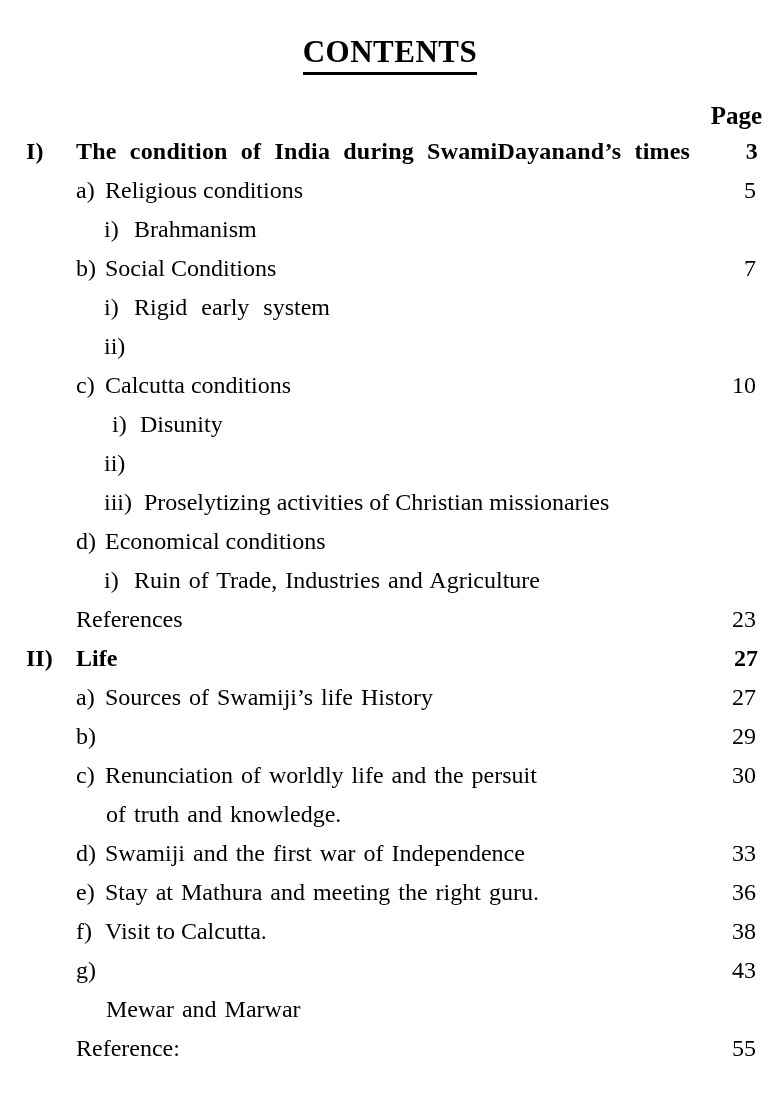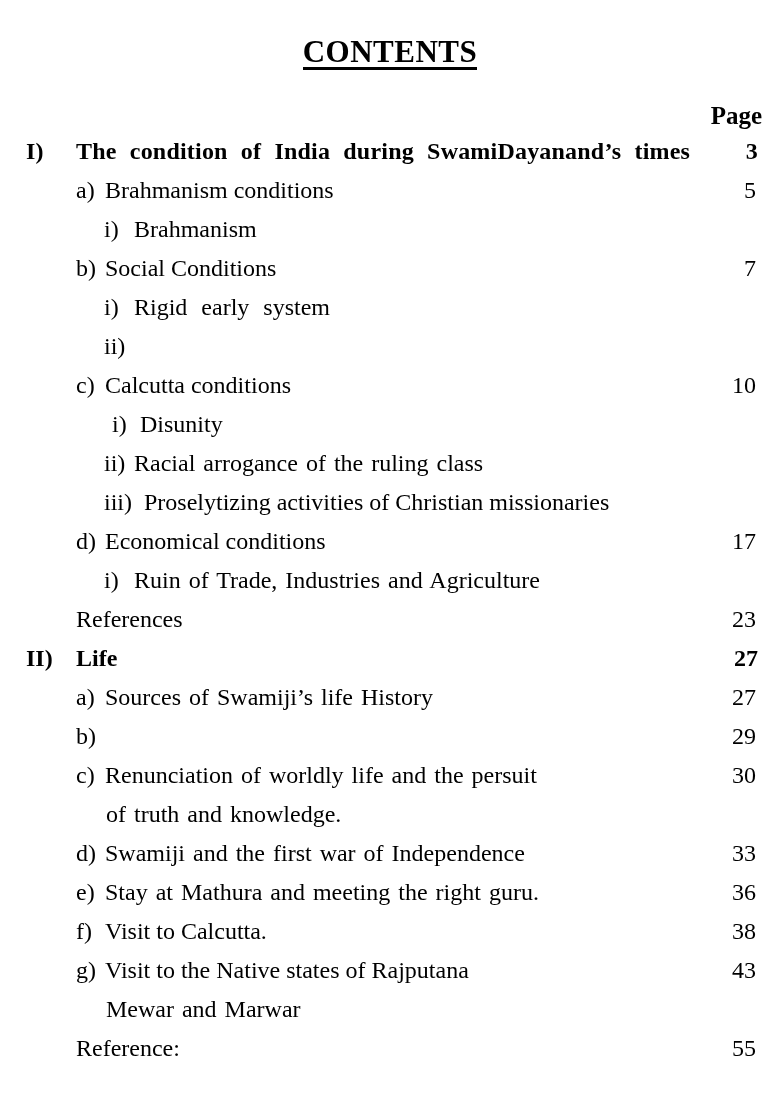--- a/index.html
+++ b/index.html
@@ -27,20 +27,21 @@
     top: 36px;
     width: 780px;
     text-align: center;
   }
   #title-text {
     display: inline-block;
     font-weight: bold;
     font-size: 31px;
     letter-spacing: 0.5px;
     line-height: 1;
+    padding-bottom: 5px;
     border-bottom: 3px solid #000;
   }
 
   
   #page-header {
     position: absolute;
     top: 103px;
     left: 0;
     width: 762px;
     text-align: right;
@@ -137,21 +138,21 @@
   <div id="page-header">Page</div>
 
   <div id="toc">
       <div class="row lvl-section title-wide">
         <span class="marker">I)</span>
         <span class="label">The condition of India during SwamiDayanand’s times</span>
         <span class="pagenum">3</span>
       </div>
       <div class="row lvl-letter">
         <span class="marker">a)</span>
-        <span class="label">Brahmanism conditions</span>
+        <span class="label">Religious conditions</span>
         <span class="pagenum">5</span>
       </div>
       <div class="row lvl-sub">
         <span class="marker">i)</span>
         <span class="label">Brahmanism</span>
       </div>
       <div class="row lvl-letter">
         <span class="marker">b)</span>
         <span class="label">Social Conditions</span>
         <span class="pagenum">7</span>
@@ -167,30 +168,28 @@
         <span class="marker">c)</span>
         <span class="label">Calcutta conditions</span>
         <span class="pagenum">10</span>
       </div>
       <div class="row lvl-sub nudge">
         <span class="marker">i)</span>
         <span class="label">Disunity</span>
       </div>
       <div class="row lvl-sub ws1">
         <span class="marker">ii)</span>
-        <span class="label">Racial arrogance of the ruling class</span>
       </div>
       <div class="row lvl-sub wide3">
         <span class="marker">iii)</span>
         <span class="label">Proselytizing activities of Christian missionaries</span>
       </div>
       <div class="row lvl-letter">
         <span class="marker">d)</span>
         <span class="label">Economical conditions</span>
-        <span class="pagenum">17</span>
       </div>
       <div class="row lvl-sub ws1">
         <span class="marker">i)</span>
         <span class="label">Ruin of Trade, Industries and Agriculture</span>
       </div>
       <div class="row lvl-plain">
         <span class="label">References</span>
         <span class="pagenum">23</span>
       </div>
       <div class="row lvl-section">
@@ -225,21 +224,20 @@
         <span class="label">Stay at Mathura and meeting the right guru.</span>
         <span class="pagenum">36</span>
       </div>
       <div class="row lvl-letter">
         <span class="marker">f)</span>
         <span class="label">Visit to Calcutta.</span>
         <span class="pagenum">38</span>
       </div>
       <div class="row lvl-letter">
         <span class="marker">g)</span>
-        <span class="label">Visit to the Native states of Rajputana</span>
         <span class="pagenum">43</span>
       </div>
       <div class="row lvl-cont ws1">
         <span class="label">Mewar and Marwar</span>
       </div>
       <div class="row lvl-plain ws1">
         <span class="label">Reference:</span>
         <span class="pagenum">55</span>
       </div>
     </div>

